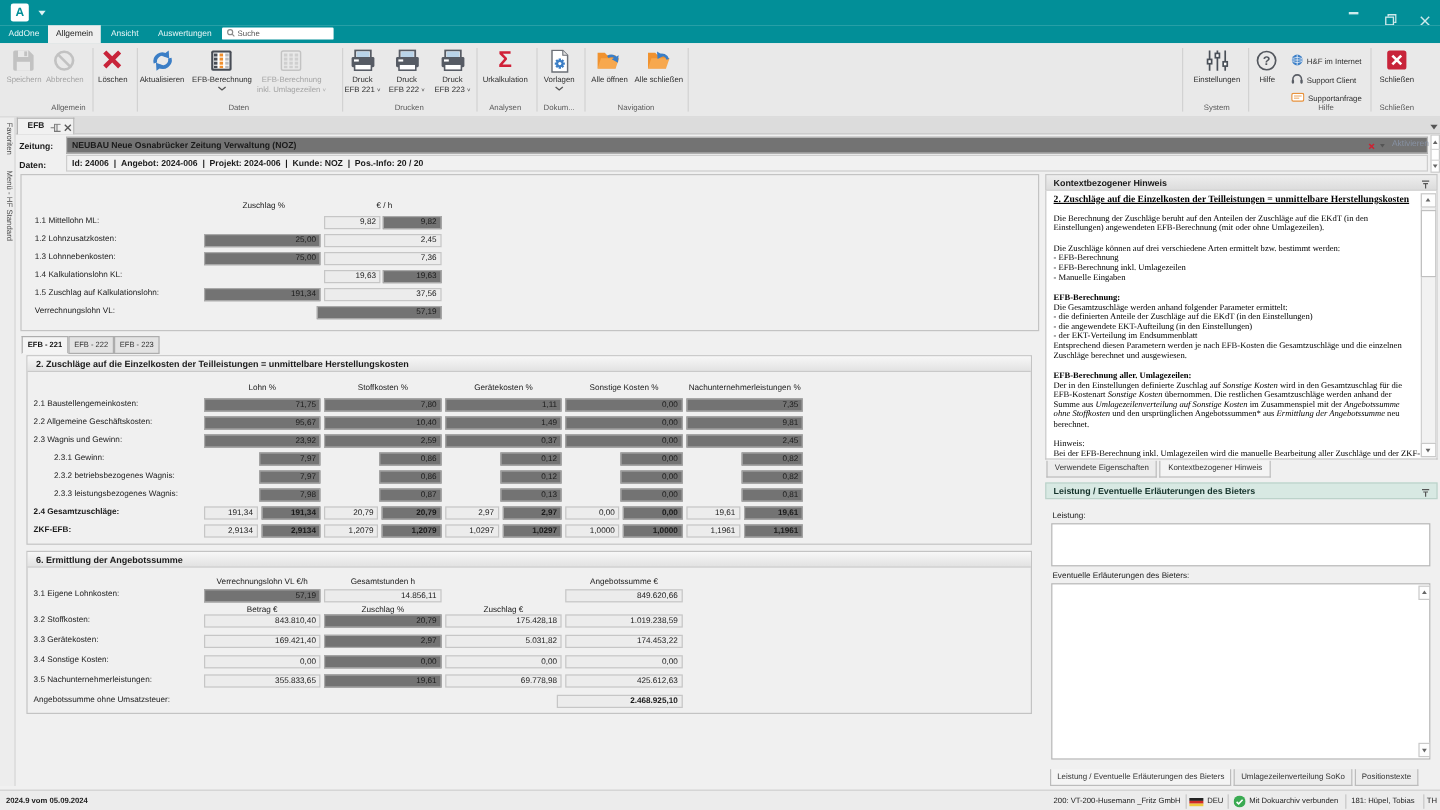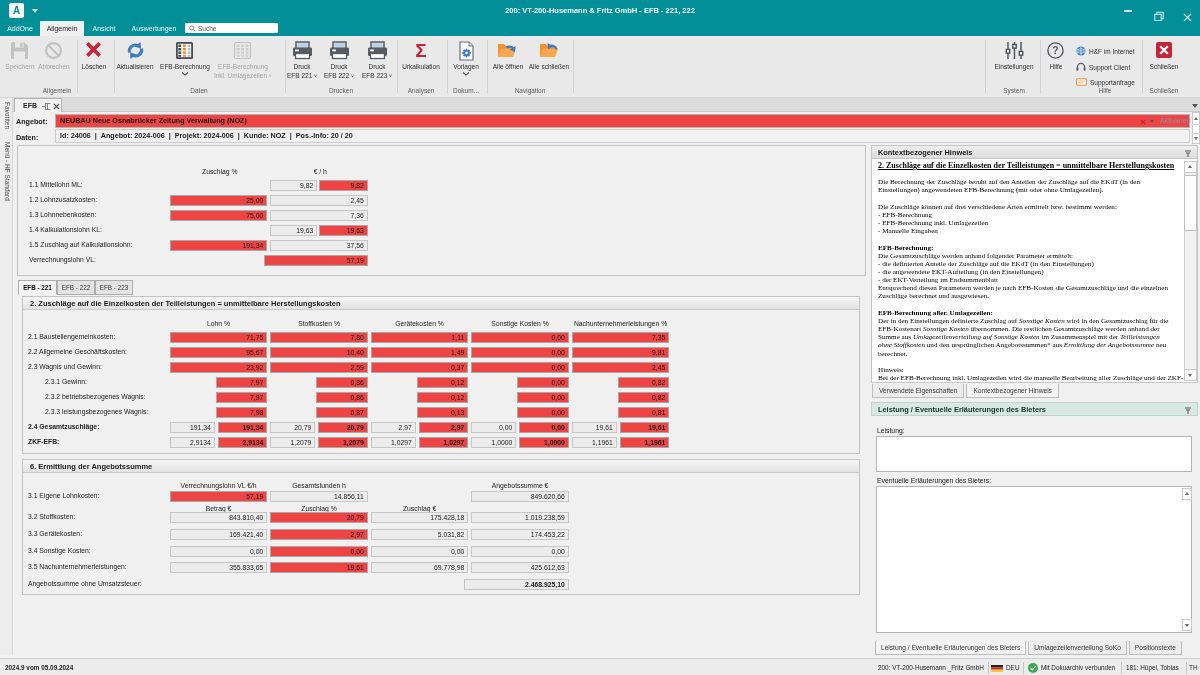--- a/index.html
+++ b/index.html
@@ -28,21 +28,21 @@
 
 #doctabs { position:absolute; left:0; top:98px; width:1200px; height:14px; background:#dcdcdc; border-bottom:1px solid #c9c9c9; }
 #efbtab { position:absolute; left:14px; top:0; width:48px; height:14px; background:#f1f1f1; border:1px solid #b3b3b3; border-bottom:none; font-size:7px; font-weight:bold; color:#222; line-height:13px; padding-left:8px; }
 
 #sidebar { position:absolute; left:0; top:98px; width:13px; height:557px; background:#ededed; border-right:1px solid #d6d6d6; }
 .vtext { position:absolute; left:3px; writing-mode:vertical-rl; font-size:6.5px; color:#4a4a4a; letter-spacing:0; line-height:9px; }
 
 .flabel { position:absolute; font-size:6.8px; color:#1a1a1a; white-space:nowrap; }
 .fbold { font-weight:bold; }
 .ibox, .rbox { position:absolute; height:11px; font-size:6.8px; line-height:9px; text-align:right; padding-right:3px; white-space:nowrap; }
-.ibox { background:#ef4444; border:1px solid #a8a8a8; }
+.ibox { background:#737373; border:1px solid #a8a8a8; }
 .rbox { background:#ececec; border:1px solid #c6c6c6; }
 .panel { position:absolute; left:17px; width:849px; border:1px solid #c3c3c3; background:#f0f0f0; }
 .phead { position:absolute; left:0; top:0; width:100%; height:13px; background:linear-gradient(#f7f7f7,#e2e2e2); border-bottom:1px solid #c9c9c9; font-size:7.5px; font-weight:bold; color:#1a1a1a; line-height:13px; padding-left:7px; }
 .colh { position:absolute; font-size:6.8px; color:#1a1a1a; text-align:center; white-space:nowrap; }
 
 .etab { position:absolute; top:280px; height:15px; font-size:6.3px; line-height:14px; text-align:center; border:1px solid #adadad; background:#e3e3e3; color:#333; }
 .etab.active { background:#f4f4f4; font-weight:bold; border-bottom:1px solid #f4f4f4; color:#111; }
 
 #kh-head { position:absolute; left:871px; top:145px; width:327px; height:14px; background:linear-gradient(#eee,#dcdcdc); border:1px solid #c6c6c6; font-size:7.4px; font-weight:bold; line-height:13px; padding-left:6px; }
 #kh-body { position:absolute; left:871px; top:159px; width:327px; height:224px; background:#fff; border:1px solid #c6c6c6; border-top:none; overflow:hidden; }
@@ -53,21 +53,20 @@
 
 #statusbar { position:absolute; left:0; top:658px; width:1200px; height:17px; background:#ececec; border-top:1px solid #cfcfcf; font-size:6.4px; color:#222; }
 .ssep { position:absolute; top:3px; height:12px; width:1px; background:#c6c6c6; }
 </style>
 </head>
 <body>
 
 <div id="titlebar">
   <div id="appicon">A</div>
   <div id="appcaret"></div>
-  <div id="wtitle">200: VT-200-Husemann &amp; Fritz GmbH - EFB - 221, 222</div>
   <div class="winbtn" style="left:1124px;top:10px;width:8px;height:1.5px;background:#cfeaec;"></div>
   <svg class="winbtn" style="left:1154px;top:6px;" width="10" height="10" viewBox="0 0 10 10">
       <g fill="none" stroke="#cfeaec" stroke-width="1.1">
         <path d="M2.8 2.3 V0.8 H9.2 V7.2 H7.8"></path>
         <rect x="0.8" y="2.8" width="6.4" height="6.4"></rect>
       </g>
     </svg>
   <svg class="winbtn" style="left:1183px;top:6.5px;" width="9" height="9" viewBox="0 0 9 9">
       <path d="M1 1 L8 8 M8 1 L1 8" stroke="#cfeaec" stroke-width="1.2"></path>
     </svg>
@@ -350,21 +349,21 @@
       </svg>
 </div>
 </div>
 
 <div id="sidebar">
   <div class="vtext" style="top:4px;">Favoriten</div>
   <div class="vtext" style="top:44px;">Menü - HF Standard</div>
 </div>
 
 <div id="formtop">
-  <div class="flabel fbold" style="left:16px;top:117px;font-size:7.2px;">Angebot:</div>
+  <div class="flabel fbold" style="left:16px;top:117px;font-size:7.2px;">Zeitung:</div>
   <div class="ibox" style="left:55px;top:114px;width:1135px;height:14px;font-size:7.2px;line-height:12px;text-align:left;padding-left:4px;font-weight:bold;border-color:#b5b5b5;">NEUBAU Neue Osnabrücker Zeitung Verwaltung (NOZ)</div>
   <svg class="abs" style="left:1140px;top:118.5px;" width="6" height="6" viewBox="0 0 6 6">
       <path d="M1 1 L5 5 M5 1 L1 5" stroke="#cc2233" stroke-width="1.3"></path>
     </svg>
   <div class="abs" style="left:1150px;top:120px;width:0;height:0;border-left:2.5px solid transparent;border-right:2.5px solid transparent;border-top:3.5px solid #555;"></div>
   <div class="flabel" style="left:1160px;top:117px;color:#8791a3;font-size:7px;">Aktivieren</div>
   <div class="flabel fbold" style="left:16px;top:132.5px;font-size:7.2px;">Daten:</div>
   <div class="rbox" style="left:55px;top:129px;width:1135px;height:14px;font-size:7.2px;line-height:12px;text-align:left;padding-left:4px;font-weight:bold;background:#f1f1f1;border-color:#cdcdcd;">Id: 24006&nbsp; | &nbsp;Angebot: 2024-006&nbsp; | &nbsp;Projekt: 2024-006&nbsp; | &nbsp;Kunde: NOZ&nbsp; | &nbsp;Pos.-Info: 20 / 20</div>
 
   <div class="abs" style="left:1192px;top:112px;width:8px;height:32px;background:#fff;border:1px solid #c9c9c9;"></div>
@@ -531,21 +530,21 @@
       Die Gesamtzuschläge werden anhand folgender Parameter ermittelt:<br>
       - die definierten Anteile der Zuschläge auf die EKdT (in den Einstellungen)<br>
       - die angewendete EKT-Aufteilung (in den Einstellungen)<br>
       - der EKT-Verteilung im Endsummenblatt<br>
       Entsprechend diesen Parametern werden je nach EFB-Kosten die Gesamtzuschläge und die einzelnen<br>
       Zuschläge berechnet und ausgewiesen.<br>
       <div style="height:8.15px;"></div>
       <b>EFB-Berechnung aller. Umlagezeilen:</b><br>
       Der in den Einstellungen definierte Zuschlag auf <i>Sonstige Kosten</i> wird in den Gesamtzuschlag für die<br>
       EFB-Kostenart <i>Sonstige Kosten</i> übernommen. Die restlichen Gesamtzuschläge werden anhand der<br>
-      Summe aus <i>Umlagezeilenverteilung auf Sonstige Kosten</i> im Zusammenspiel mit der <i>Teilleistungen</i><br>
+      Summe aus <i>Umlagezeilenverteilung auf Sonstige Kosten</i> im Zusammenspiel mit der <i>Angebotssumme</i><br>
       <i>ohne Stoffkosten</i> und den ursprünglichen Angebotssummen* aus <i>Ermittlung der Angebotssumme</i> neu<br>
       berechnet.<br>
       <div style="height:8.15px;"></div>
       Hinweis:<br>
       Bei der EFB-Berechnung inkl. Umlagezeilen wird die manuelle Bearbeitung aller Zuschläge und der ZKF-
     </div>
 
     <div class="abs" style="left:312px;top:2px;width:13px;height:220px;background:#f2f2f2;border:1px solid #d0d0d0;"></div>
     <div class="sbbtn" style="left:312px;top:2px;width:13px;height:12px;"></div>
     <div class="abs" style="left:316px;top:6px;width:0;height:0;border-left:2.5px solid transparent;border-right:2.5px solid transparent;border-bottom:3.5px solid #666;"></div>

